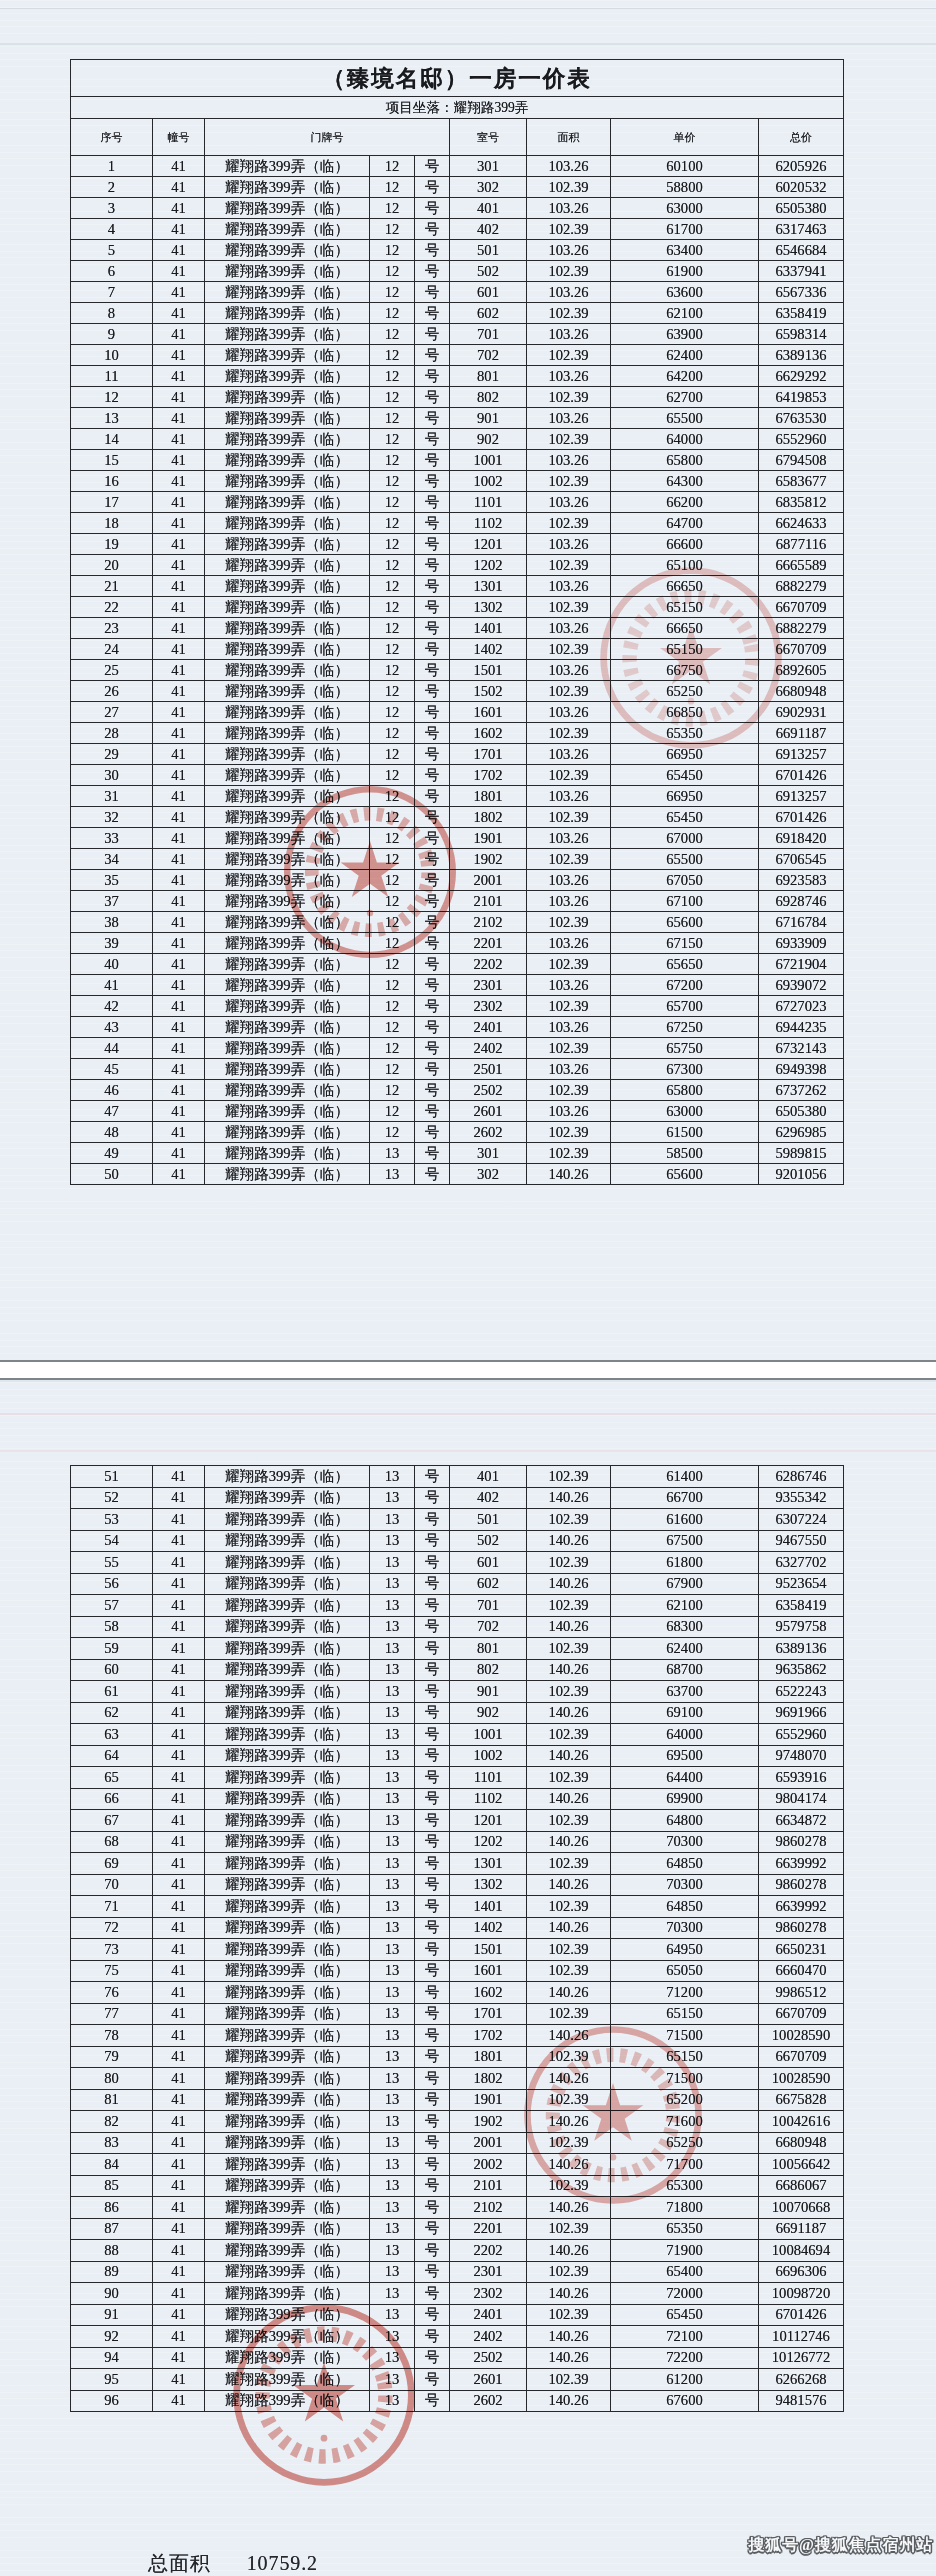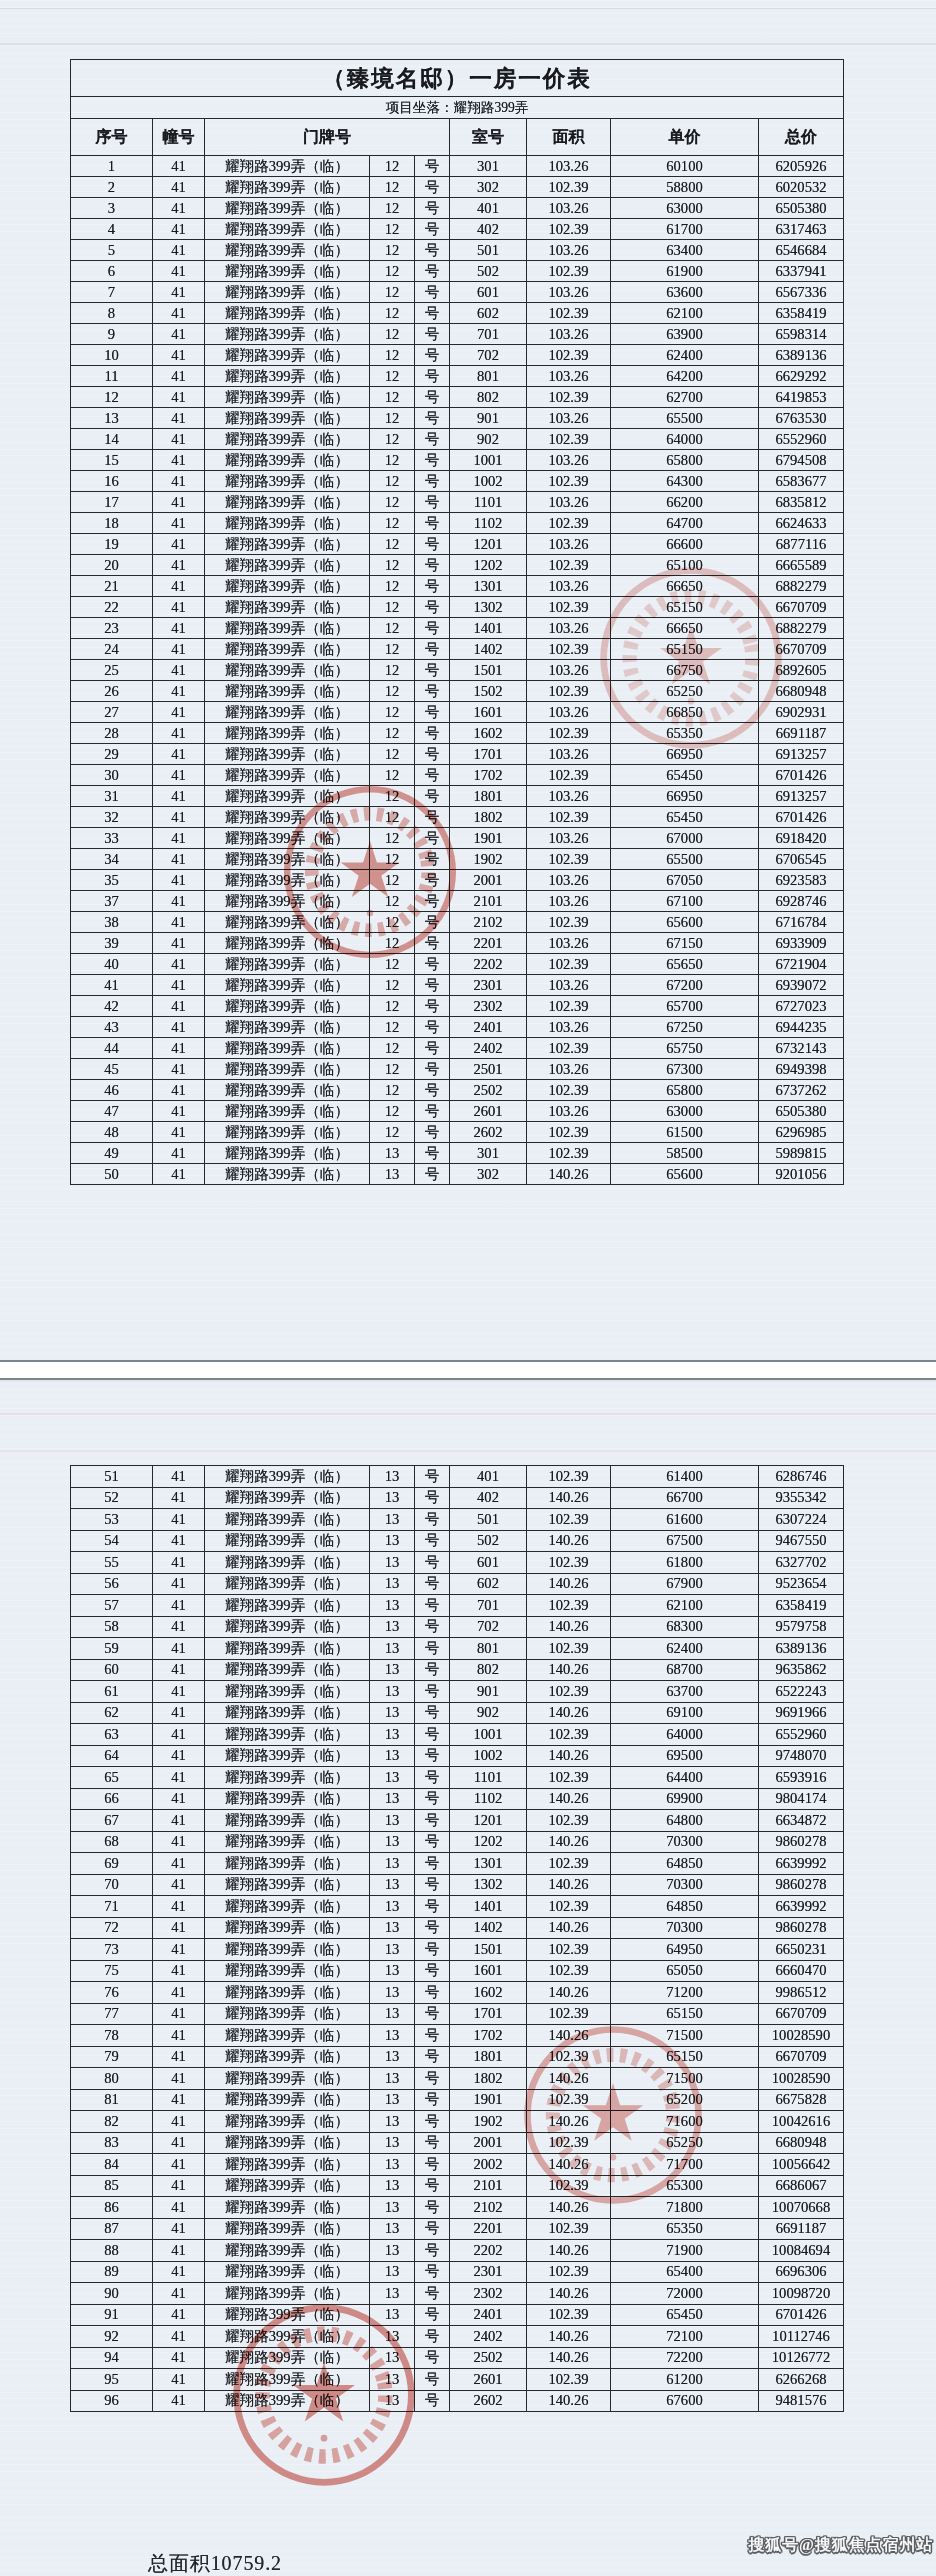--- a/index.html
+++ b/index.html
@@ -35,41 +35,41 @@
     white-space:nowrap;overflow:hidden;
     text-shadow:0 0 0.6px rgba(25,26,30,.75);
   }
   tr.title-row td{
     height:36px;font-size:22.6px;font-weight:bold;letter-spacing:1.9px;
   }
   tr.subtitle-row td{
     height:21px;font-size:13.6px;font-weight:normal;
   }
   tr.header-row th{
-    height:36px;font-size:16px;font-weight:bold;margin-left:48px;
+    height:36px;font-size:11px;font-weight:normal;margin-left:48px;
   }
   #table1 tr.data{height:21px;}
   #table2 tr.data{height:21.5px;}
   tr.data td{font-size:14.6px;line-height:1;}
 
   .stamp{
     position:absolute;mix-blend-mode:multiply;filter:blur(0.7px);
     pointer-events:none;
   }
   #stamp-a{left:595px;top:562px;width:192px;height:192px;opacity:.28;}
   #stamp-b{left:279px;top:781px;width:182px;height:182px;opacity:.50;}
   #stamp-c{left:519px;top:2021px;width:188px;height:188px;opacity:.40;}
   #stamp-d{left:228px;top:2299px;width:192px;height:192px;opacity:.55;}
 
   #total-area{
     position:absolute;left:148px;top:2550px;
     font-size:20px;color:#24262a;letter-spacing:0.9px;
     text-shadow:0 0 0.6px rgba(25,26,30,.7);
   }
-  #total-area .val{font-family:Liberation Serif, serif;}
+  #total-area .val{margin-left:36px;font-family:Liberation Serif, serif;}
 
   #watermark{
     position:absolute;right:3.8px;top:2535px;
     font-family:Liberation Serif, serif;
     font-size:16px;font-weight:bold;color:#f6f8fa;letter-spacing:0.9px;
     text-shadow:
       1.5px 0 0 #5a5d60,-1.5px 0 0 #5a5d60,0 1.5px 0 #5a5d60,0 -1.5px 0 #5a5d60,
       1.1px 1.1px 0 #5a5d60,-1.1px -1.1px 0 #5a5d60,1.1px -1.1px 0 #5a5d60,-1.1px 1.1px 0 #5a5d60;
   }
   .svg-defs{position:absolute;width:0;height:0;overflow:hidden;}

